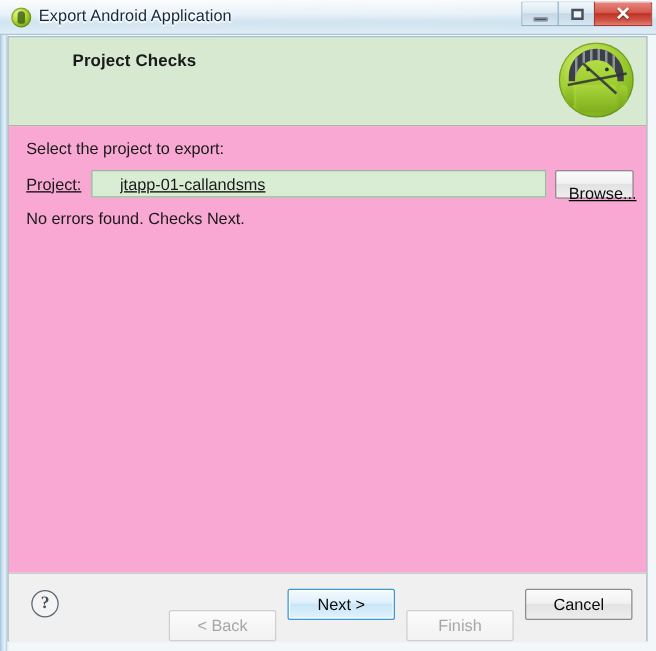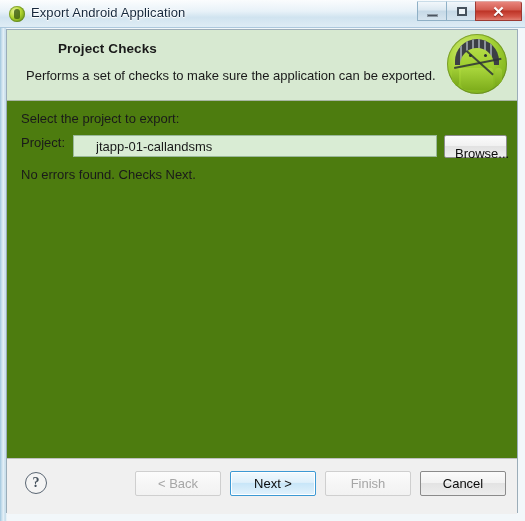--- a/index.html
+++ b/index.html
@@ -240,35 +240,36 @@
   }
   .android-badge .s2 {
     left: 20px; top: 16px; width: 36px; height: 2px;
     transform: rotate(42deg);
   }
 
   
   #body {
     position: relative;
     height: 357px;
-    background: #4d7c0f;
+    background: #f9a8d4;
   }
   .lbl-select {
     position: absolute;
     left: 14px; top: 10px;
     font-size: 13px;
     color: #1a1a1a;
   }
   .row-project {
     position: absolute;
     left: 14px; top: 34px;
     right: 10px;
     height: 24px;
     display: flex;
-    align-items: flex-start;
+    align-items: center;
+    text-decoration: underline;
   }
   .lbl-project {
     font-size: 13px;
     color: #1a1a1a;
     width: 52px;
     flex: 0 0 auto;
   }
   .project-input {
     flex: 1 1 auto;
     height: 22px;
@@ -347,20 +348,21 @@
   .wbtn.normal {
     border: 1px solid #8b8b8b;
     background: linear-gradient(to bottom, #fbfbfb 0%, #f2f2f2 46%, #e3e3e3 50%, #ededed 100%);
     color: #0b0b0b;
     text-align: center;
   }
   .wbtn.disabled {
     border: 1px solid #cfcfcf;
     background: linear-gradient(to bottom, #fcfcfc 0%, #f6f6f6 50%, #f2f2f2 100%);
     color: #a6a6a6;
+    margin-top: 17px;
   }
   .wbtn.primary {
     border: 1px solid #3c99d4;
     background: linear-gradient(to bottom, #f2fafe 0%, #dff0fb 45%, #c8e6f8 50%, #e3f2fc 100%);
     color: #0b0b0b;
     box-shadow: 0 0 0 1px #ffffff inset;
   }
 </style>
 </head>
 <body>
@@ -377,21 +379,20 @@
       <div class="winbtn close">
         <span class="x">✕</span>
       </div>
     </div>
   </div>
 
   <div id="client">
 
     <div id="header">
       <div class="htitle">Project Checks</div>
-      <div class="hdesc">Performs a set of checks to make sure the application can be exported.</div>
 
       <div class="android-badge">
         <div class="hair">
           <i style="left:5px"></i>
             <i style="left:11px"></i>
             <i style="left:17px"></i>
           <i style="left:23px"></i>
             <i style="left:29px"></i>
             <i style="left:35px"></i>
         </div>

